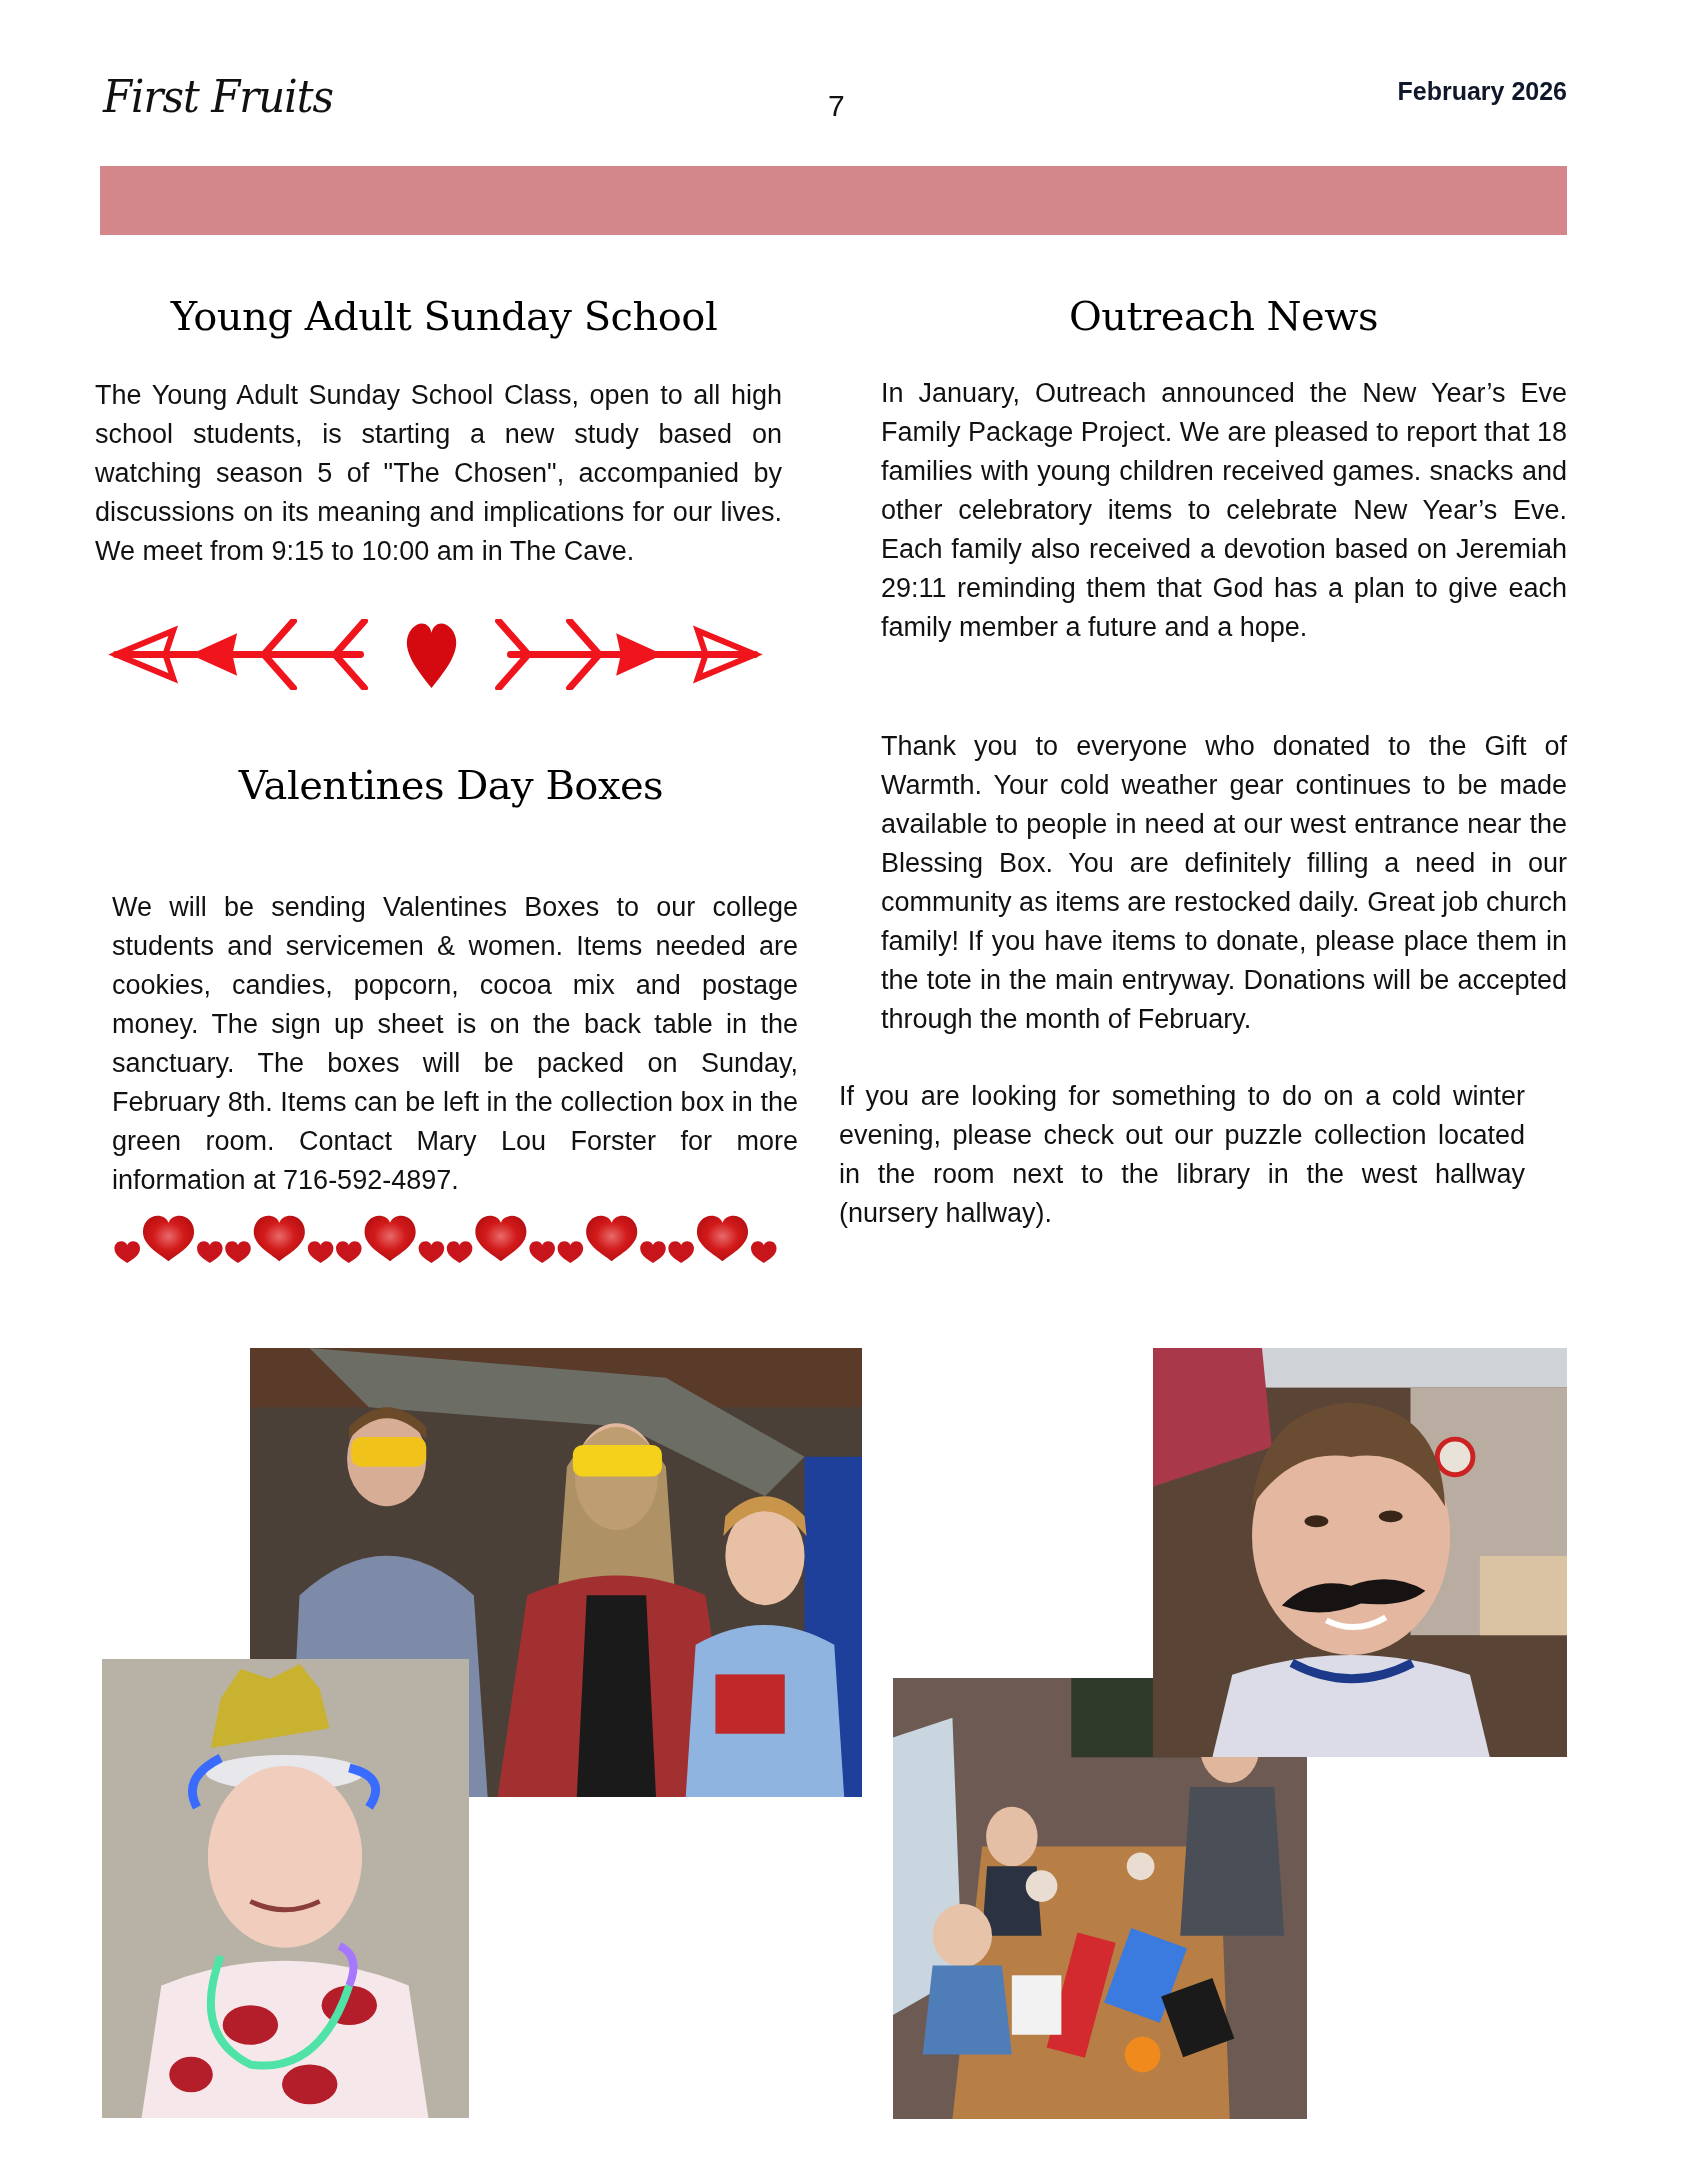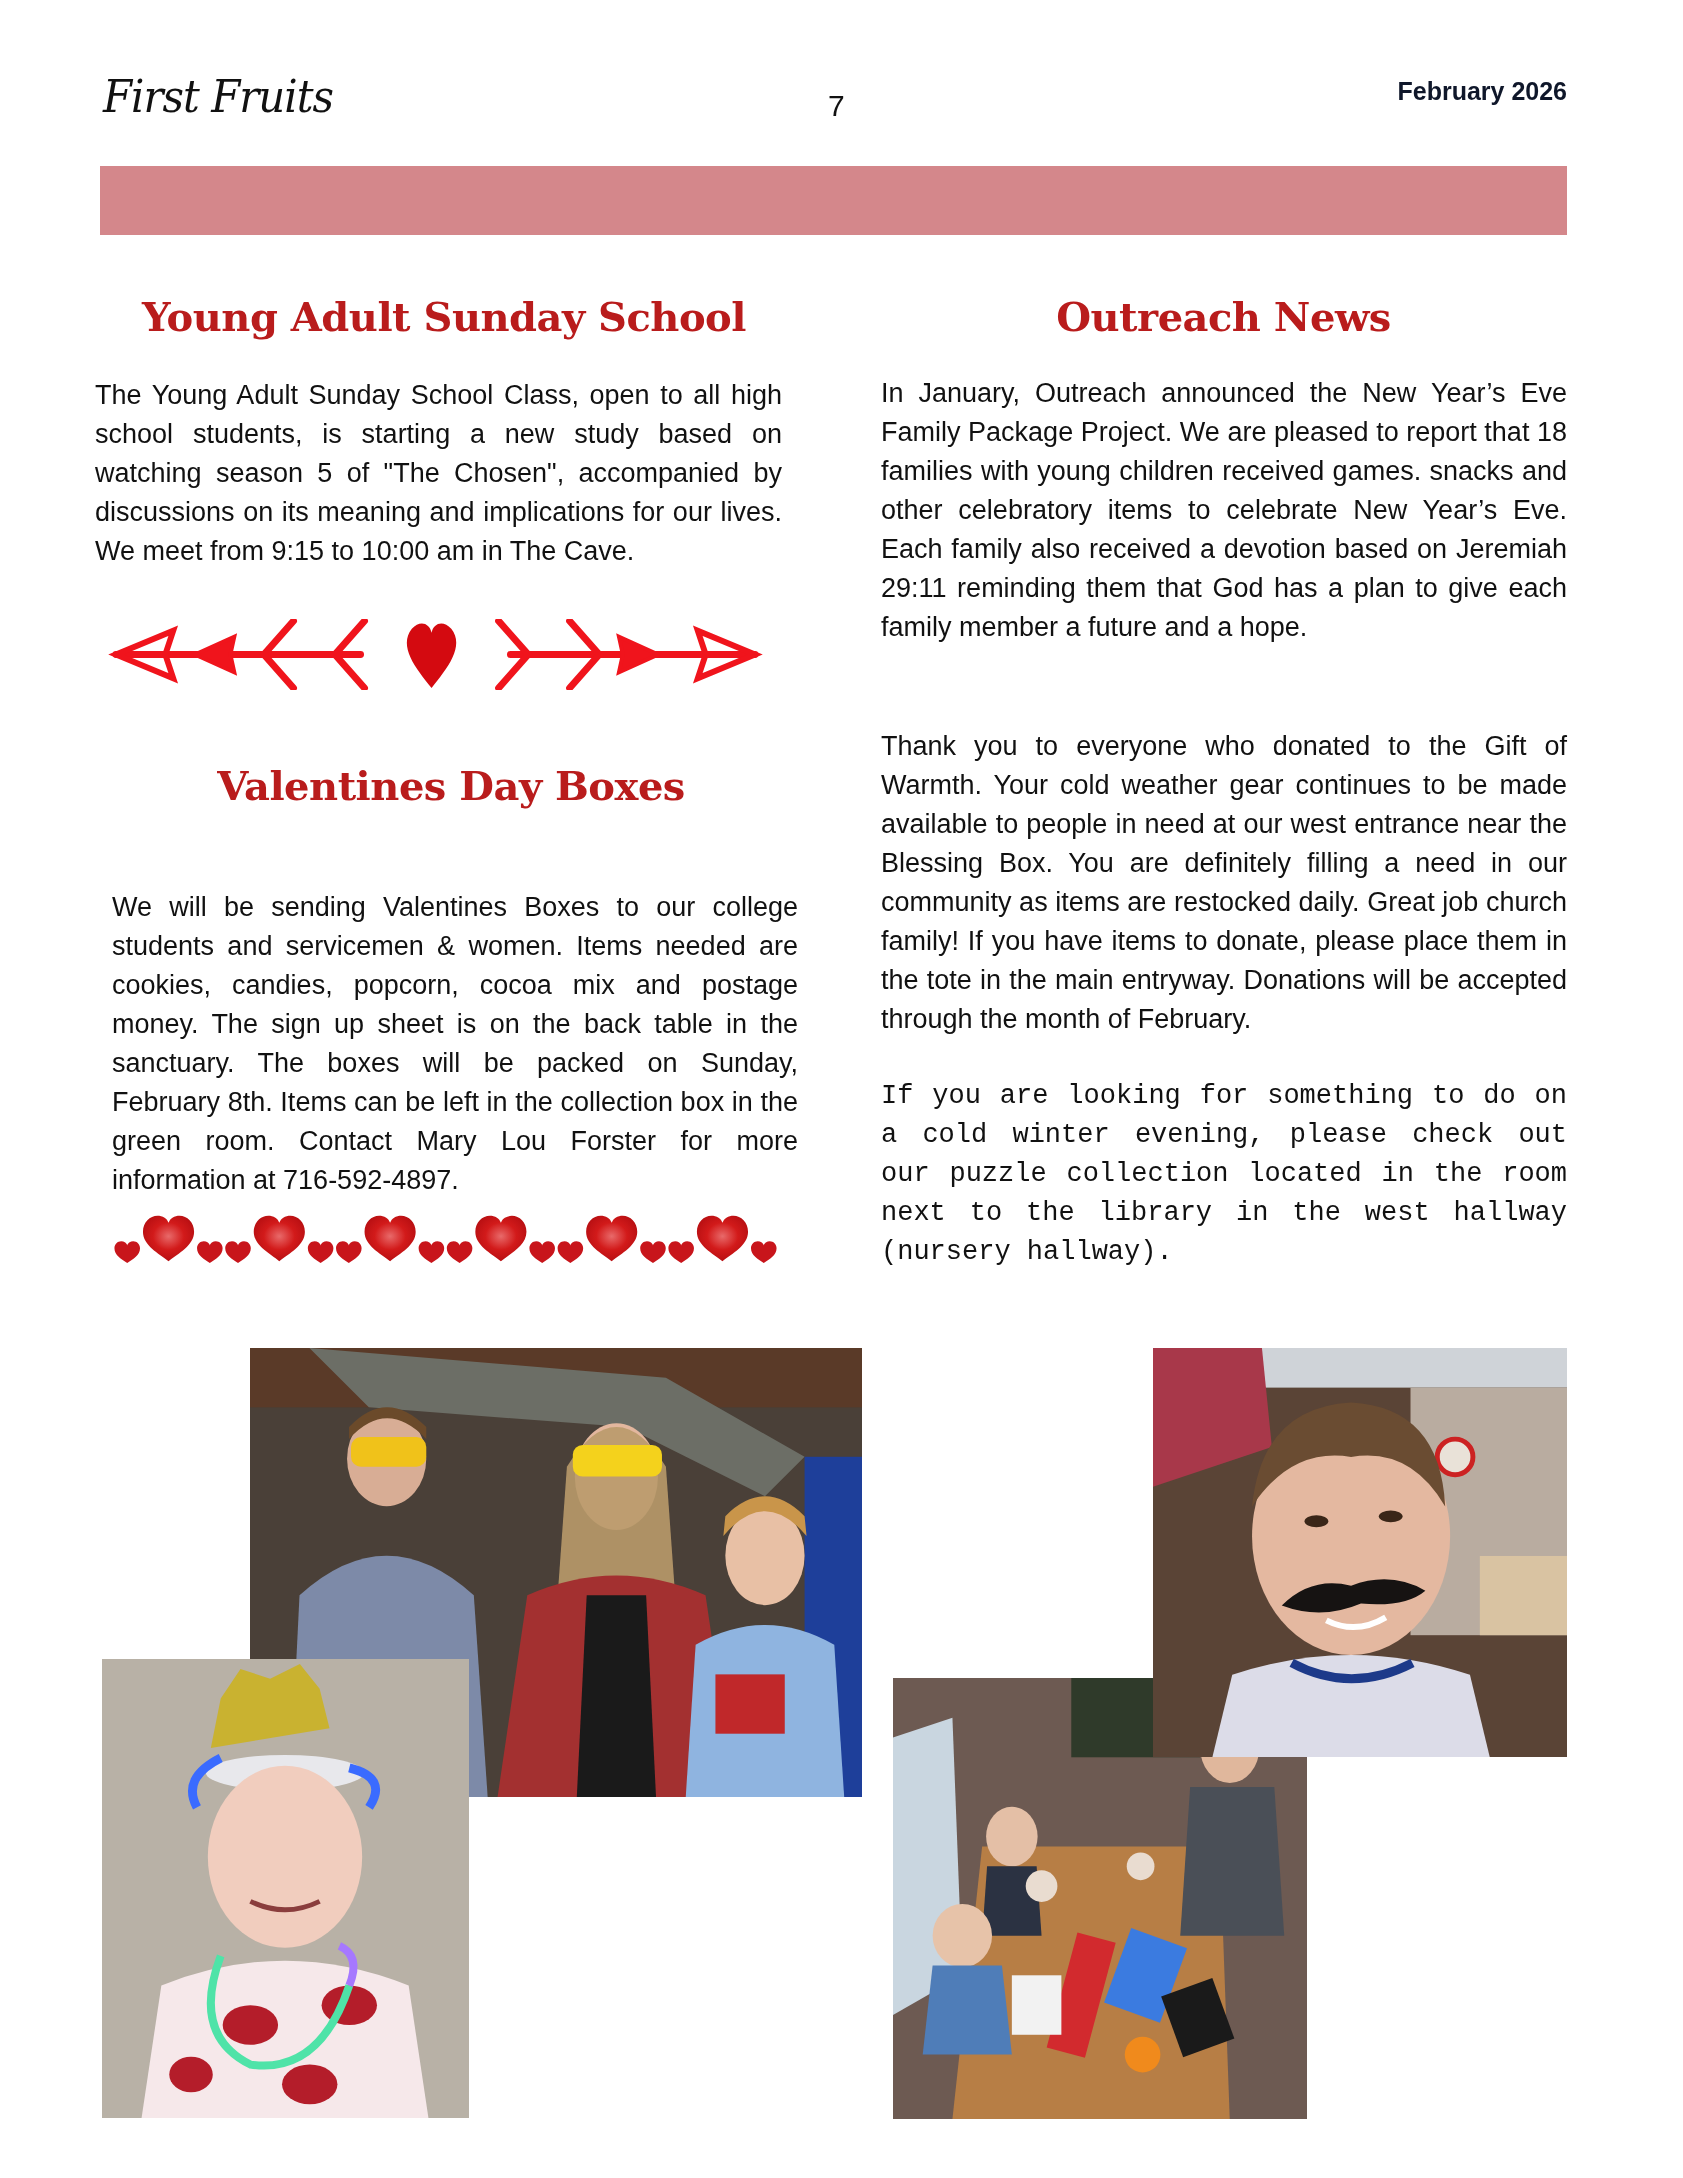--- a/index.html
+++ b/index.html
@@ -3,38 +3,38 @@
 <meta charset="utf-8">
 <style>
   html, body { margin: 0; padding: 0; background: #ffffff; }
   body { width: 1683px; height: 2178px; position: relative; overflow: hidden; font-family: "Liberation Sans", sans-serif; color: #111; }
   .abs { position: absolute; }
   #masthead-title { left: 103px; top: 71px; font-family: "DejaVu Serif", serif; font-style: italic; font-size: 44px; letter-spacing: -1px; color: #111; transform: scaleX(0.95); transform-origin: left; }
   #page-number { left: 828px; top: 89px; font-size: 30px; color: #111; }
   #issue-date { right: 116px; top: 77px; font-size: 25px; font-weight: bold; color: #0f172a; }
   #header-band { left: 100px; top: 166px; width: 1467px; height: 69px; background: #d4878b; }
 
-  .heading { font-family: "DejaVu Serif", serif; font-size: 40px; font-weight: bold; text-align: center; color: #b91c1c; margin: 0; letter-spacing: -0.5px; }
+  .heading { font-family: "DejaVu Serif", serif; font-size: 40px; font-weight: normal; text-align: center; color: #000000; margin: 0; letter-spacing: -0.5px; }
   .body-text { font-size: 27px; line-height: 39px; text-align: justify; color: #111; margin: 0; }
   .body-text.last-line-left { text-align-last: left; }
 
   #sunday-school-heading { left: 100px; top: 293px; width: 688px; }
   #sunday-school-text { left: 95px; top: 376px; width: 687px; }
 
   #arrow-divider { left: 105px; top: 619px; width: 661px; height: 71px; }
 
   #valentines-heading { left: 107px; top: 762px; width: 688px; }
   #valentines-text { left: 112px; top: 888px; width: 686px; }
 
   #hearts-border { left: 111px; top: 1210px; width: 669px; height: 59px; }
 
   #outreach-heading { left: 880px; top: 293px; width: 687px; }
   #outreach-p1 { left: 881px; top: 374px; width: 686px; }
   #outreach-p2 { left: 881px; top: 727px; width: 686px; }
-  #outreach-p3 { left: 881px; top: 1077px; width: 686px; font-family: Liberation Mono, monospace; }
+  #outreach-p3 { left: 839px; top: 1077px; width: 686px; }
 
   .photo { position: absolute; overflow: hidden; }
   .photo svg { display: block; width: 100%; height: 100%; }
   #photo-family-couch { left: 250px; top: 1348px; width: 612px; height: 449px; z-index: 1; }
   #photo-toddler { left: 102px; top: 1659px; width: 367px; height: 459px; z-index: 2; }
   #photo-mustache-boy { left: 1153px; top: 1348px; width: 414px; height: 409px; z-index: 2; }
   #photo-table-kids { left: 893px; top: 1678px; width: 414px; height: 441px; z-index: 1; }
 </style>
 </head>
 <body>

